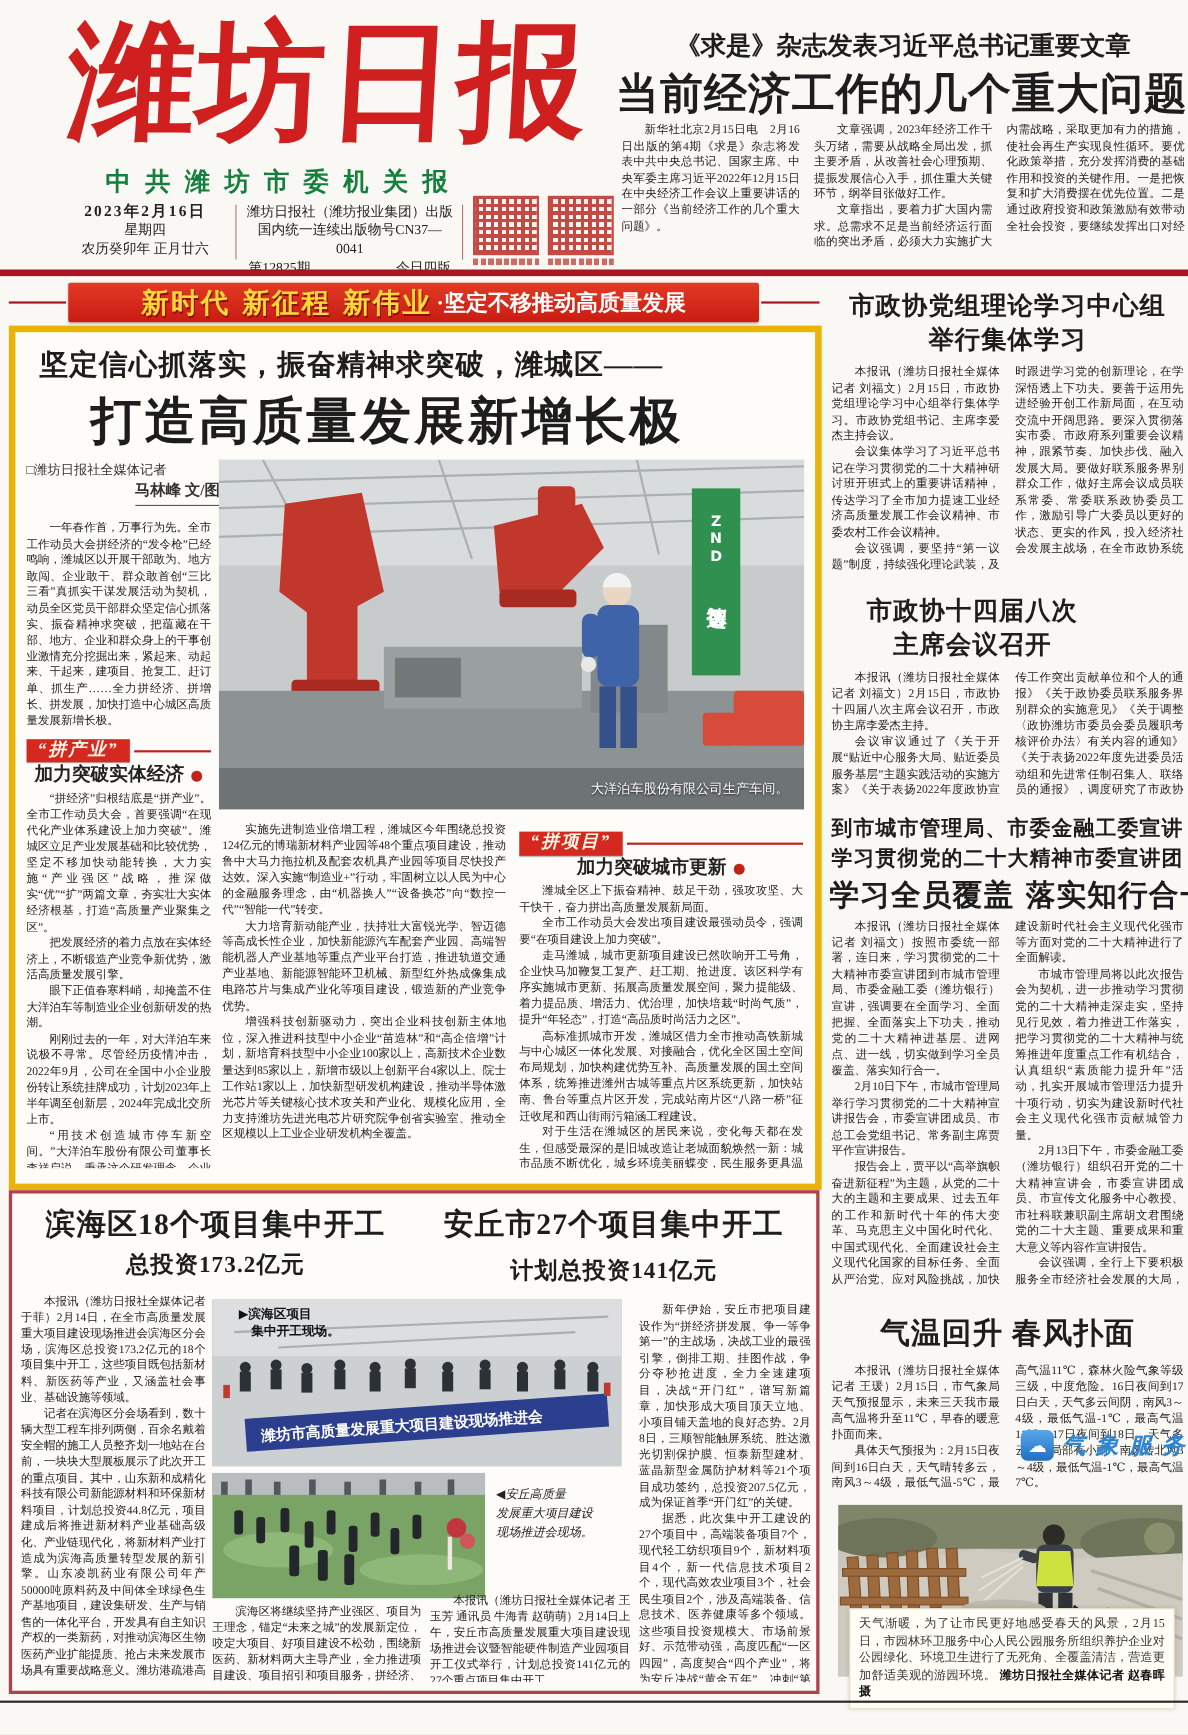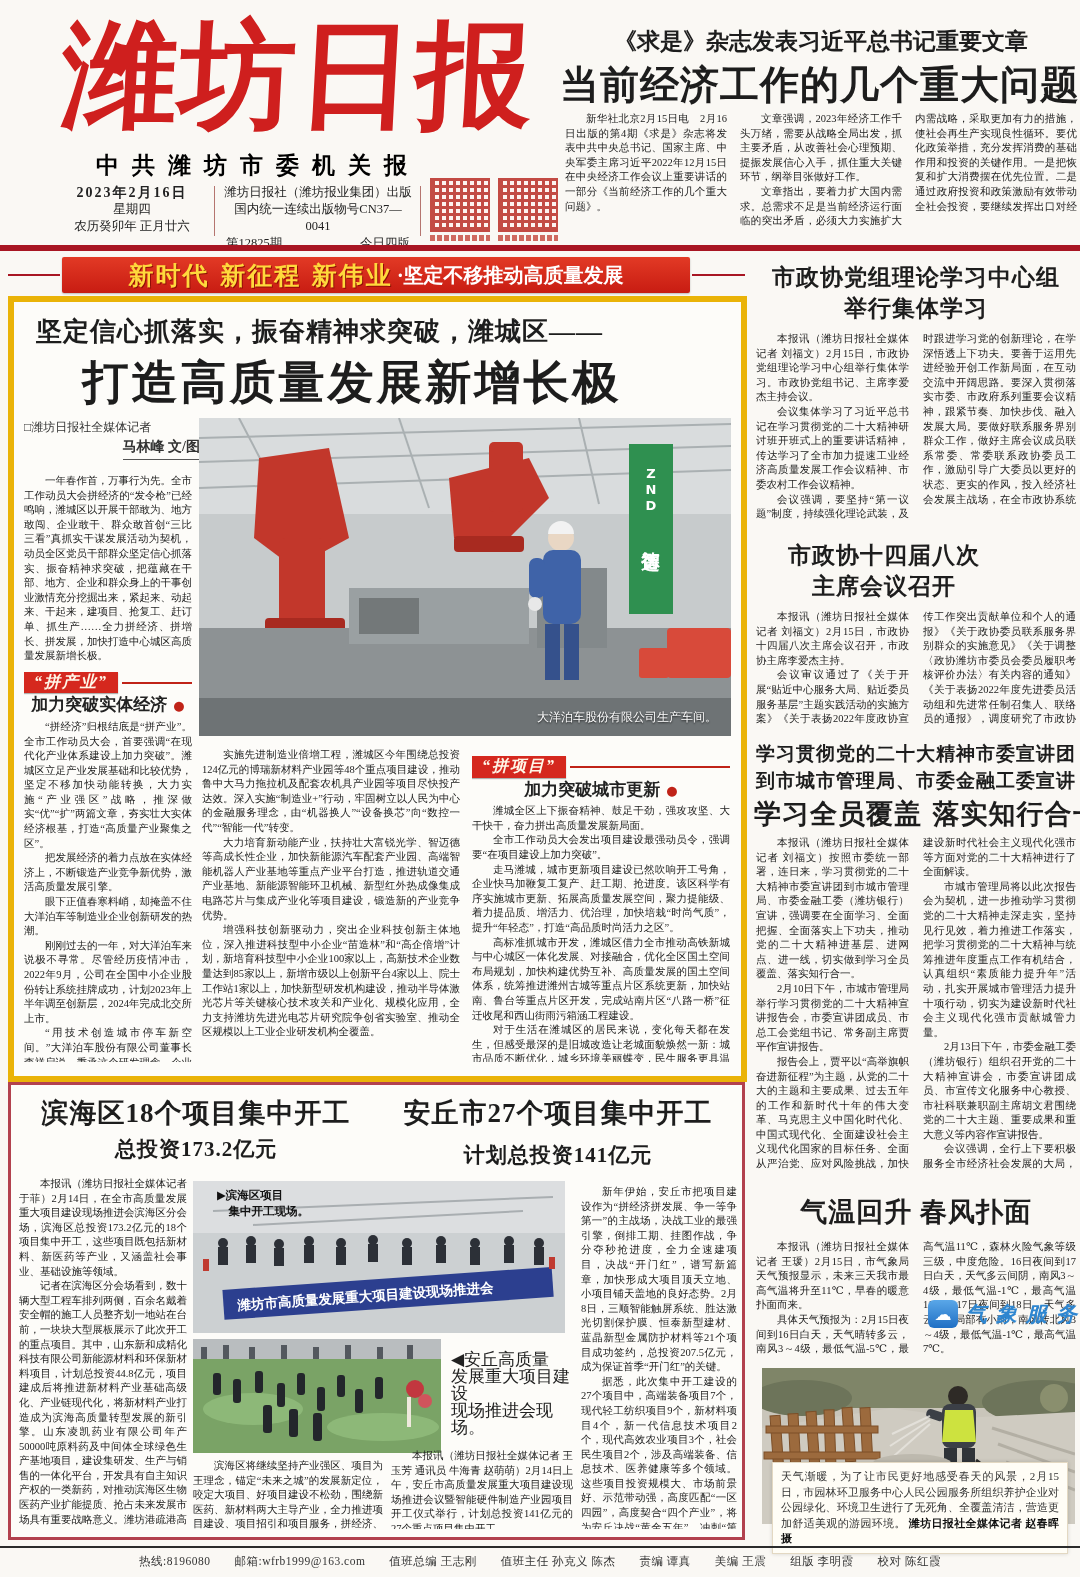--- a/index.html
+++ b/index.html
@@ -8,21 +8,21 @@
   .abs{position:absolute;}
   .sans{font-family:"DejaVu Sans","Liberation Sans",sans-serif;}
   .center{text-align:center;}
   .bodytext{font-size:10.5px;line-height:14.6px;text-align:justify;overflow:hidden;color:#222;}
   .bodytext p{margin:0;text-indent:2em;}
   .cols2{column-count:2;column-gap:14px;}
   .cols3{column-count:3;column-gap:13px;}
   
   .mast-title{font-size:116px;font-weight:900;color:#cf1f1e;letter-spacing:2px;
               transform:skewX(-3deg);line-height:1;white-space:nowrap;}
-  .mast-sub{font-size:23px;font-weight:bold;letter-spacing:13px;color:#000000;white-space:nowrap;}
+  .mast-sub{font-size:23px;font-weight:bold;letter-spacing:13px;color:#15803d;white-space:nowrap;}
   .infoblock{font-size:12.5px;line-height:17px;color:#222;text-align:center;}
   .vline{width:1px;background:#b5756f;}
   .qr{width:56px;height:50px;border:2px solid #c34b44;
       background-image:repeating-linear-gradient(0deg,#c34b44 0 3px,rgba(0,0,0,0) 3px 7px),
                        repeating-linear-gradient(90deg,#c34b44 0 3px,#fdf3f0 3px 7px);}
   .qr-label{height:6px;margin-top:3px;background:repeating-linear-gradient(90deg,#cf6a60 0 5px,rgba(0,0,0,0) 5px 7px);}
   .redrule{background:#a81623;}
   
   .ts-kicker{font-size:23px;font-weight:bold;white-space:nowrap;}
   .ts-head{font-size:39px;font-weight:900;letter-spacing:1px;white-space:nowrap;
@@ -57,21 +57,21 @@
   
   .wx-logo{display:flex;align-items:center;}
   .wx-icon{width:30px;height:28px;border-radius:6px;background:linear-gradient(#5aa7e8,#1f6fc4);
            color:#fff;font-size:17px;display:flex;align-items:center;justify-content:center;}
   .wx-text{color:#2e86d0;font-weight:900;font-style:italic;font-size:21px;letter-spacing:9px;margin-left:8px;white-space:nowrap;}
   
   .bottombox{border:3px solid #b2414e;background:#fdfcf9;}
   .bb-title{font-size:27px;font-weight:900;letter-spacing:1px;white-space:nowrap;}
   .bb-sub{font-size:21px;font-weight:bold;letter-spacing:1px;white-space:nowrap;}
   .photo-cap-dark{font-size:11.5px;font-weight:bold;color:#111;line-height:16px;}
-  .cap-italic{font-size:17px;line-height:17px;color:#222;text-align:left;}
+  .cap-italic{font-size:11px;line-height:17px;font-style:italic;color:#222;text-align:left;}
   
   .cap-card{background:#fffdf6;border:1px solid #e3d8c2;padding:6px 8px;font-size:11px;line-height:15.5px;
             color:#333;text-align:justify;box-shadow:0 0 4px rgba(0,0,0,.15);}
   .cap-card .credit{font-weight:bold;color:#111;}
   
   .footer-line{border-top:2px solid #2b2b2b;}
   .footer-text{font-size:11.5px;color:#333;letter-spacing:.5px;white-space:nowrap;}
 </style>
 </head>
 <body>
@@ -243,22 +243,22 @@
   <div class="abs sb-title center" style="left:724px;top:542px;width:320px;font-family:Liberation Mono, monospace;">
     <div>市政协十四届八次</div>
     <div>主席会议召开</div>
   </div>
   <div class="abs bodytext cols2" style="left:756px;top:610px;width:320px;height:122px;">
       <p>本报讯（潍坊日报社全媒体记者 刘福文）2月15日，市政协十四届八次主席会议召开，市政协主席李爱杰主持。</p>
       <p>会议审议通过了《关于开展“贴近中心服务大局、贴近委员服务基层”主题实践活动的实施方案》《关于表扬2022年度政协宣传工作突出贡献单位和个人的通报》《关于政协委员联系服务界别群众的实施意见》《关于调整〈政协潍坊市委员会委员履职考核评价办法〉有关内容的通知》《关于表扬2022年度先进委员活动组和先进常任制召集人、联络员的通报》，调度研究了市政协各委室责任清单、问题清单、创新清单“三张清单”情况。</p>
     </div>
 
   <div class="abs sb-kicker center" style="left:756px;top:740px;width:320px;">
+    <div>到市城市管理局、市委金融工委宣讲</div>
     <div>学习贯彻党的二十大精神市委宣讲团</div>
-    <div>到市城市管理局、市委金融工委宣讲</div>
   </div>
   <div class="abs sb-bighead center" style="left:754px;top:796px;width:324px;">学习全员覆盖  落实知行合一</div>
   <div class="abs bodytext cols2" style="left:756px;top:836px;width:320px;height:340px;">
       <p>本报讯（潍坊日报社全媒体记者 刘福文）按照市委统一部署，连日来，学习贯彻党的二十大精神市委宣讲团到市城市管理局、市委金融工委（潍坊银行）宣讲，强调要在全面学习、全面把握、全面落实上下功夫，推动党的二十大精神进基层、进网点、进一线，切实做到学习全员覆盖、落实知行合一。</p>
       <p>2月10日下午，市城市管理局举行学习贯彻党的二十大精神宣讲报告会，市委宣讲团成员、市总工会党组书记、常务副主席贾平作宣讲报告。</p>
       <p>报告会上，贾平以“高举旗帜奋进新征程”为主题，从党的二十大的主题和主要成果、过去五年的工作和新时代十年的伟大变革、马克思主义中国化时代化、中国式现代化、全面建设社会主义现代化国家的目标任务、全面从严治党、应对风险挑战，加快建设新时代社会主义现代化强市等方面对党的二十大精神进行了全面解读。</p>
       <p>市城市管理局将以此次报告会为契机，进一步推动学习贯彻党的二十大精神走深走实，坚持见行见效，着力推进工作落实，把学习贯彻党的二十大精神与统筹推进年度重点工作有机结合，认真组织“素质能力提升年”活动，扎实开展城市管理活力提升十项行动，切实为建设新时代社会主义现代化强市贡献城管力量。</p>
       <p>2月13日下午，市委金融工委（潍坊银行）组织召开党的二十大精神宣讲会，市委宣讲团成员、市宣传文化服务中心教授、市社科联兼职副主席胡文君围绕党的二十大主题、重要成果和重大意义等内容作宣讲报告。</p>
       <p>会议强调，全行上下要积极服务全市经济社会发展的大局，牢固树立以人民为中心的金融服务理念，发挥好金融服务的效能，助推全市高质量发展。各级党组织要坚持“一个引领”，建强“两个平台”，突出“三个群体”，落实“五个融入”，紧密联系各自工作实际，细化工作措施，切实把党的二十大精神落实到实际工作中，为全年工作开好局、起好步奠定坚实基础。要坚持高标准、严要求，全面提升应对风险、迎接挑战、驾驭复杂局面的能力和水平，推动各项工作提质增效、提档进位。</p>
     </div>
@@ -425,15 +425,14 @@
     <div class="abs bodytext" style="left:380px;top:364px;width:182px;height:80px;">
         <p>本报讯（潍坊日报社全媒体记者 王玉芳 通讯员 牛海青 赵萌萌）2月14日上午，安丘市高质量发展重大项目建设现场推进会议暨智能硬件制造产业园项目开工仪式举行，计划总投资141亿元的27个重点项目集中开工。</p>
       </div>
     <div class="abs bodytext" style="left:570px;top:100px;width:156px;height:344px;">
         <p>新年伊始，安丘市把项目建设作为“拼经济拼发展、争一等争第一”的主战场，决战工业的最强引擎，倒排工期、挂图作战，争分夺秒抢进度，全力全速建项目，决战“开门红”，谱写新篇章，加快形成大项目顶天立地、小项目铺天盖地的良好态势。2月8日，三顺智能触屏系统、胜达激光切割保护膜、恒泰新型建材、蓝晶新型金属防护材料等21个项目成功签约，总投资207.5亿元，成为保证首季“开门红”的关键。</p>
         <p>据悉，此次集中开工建设的27个项目中，高端装备项目7个，现代轻工纺织项目9个，新材料项目4个，新一代信息技术项目2个，现代高效农业项目3个，社会民生项目2个，涉及高端装备、信息技术、医养健康等多个领域。这些项目投资规模大、市场前景好、示范带动强，高度匹配“一区四园”，高度契合“四个产业”，将为安丘决战“黄金五年”、冲刺“第一方阵”注入强大动能。</p>
       </div>
   </div>
 
   <div class="abs footer-line" style="left:0;top:1546px;width:1080px;height:0;"></div>
-  <div class="abs footer-text center" style="left:0;top:1554px;width:1080px;">热线:8196080　　邮箱:wfrb1999@163.com　　值班总编 王志刚　　值班主任 孙克义 陈杰　　责编 谭真　　美编 王震　　组版 李明霞　　校对 陈红霞</div>
 
 </div>
 
 </body></html>

